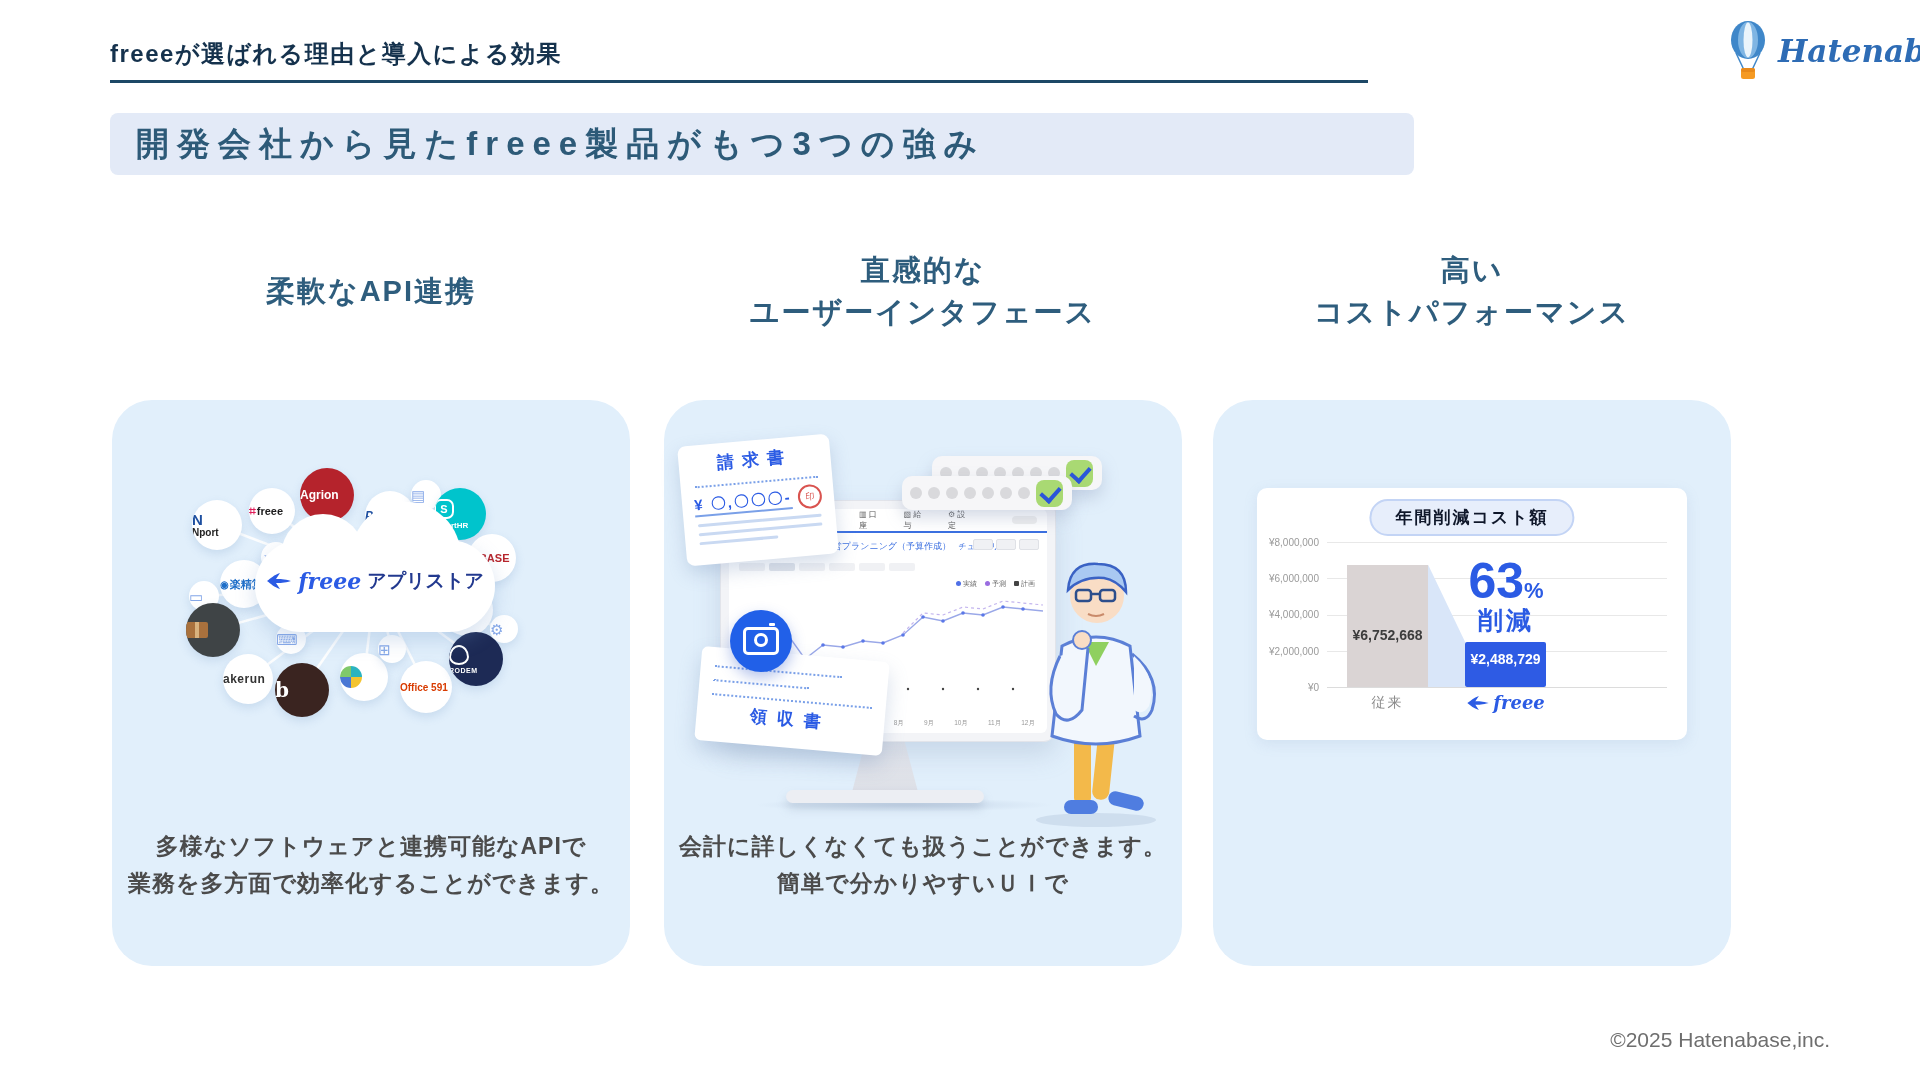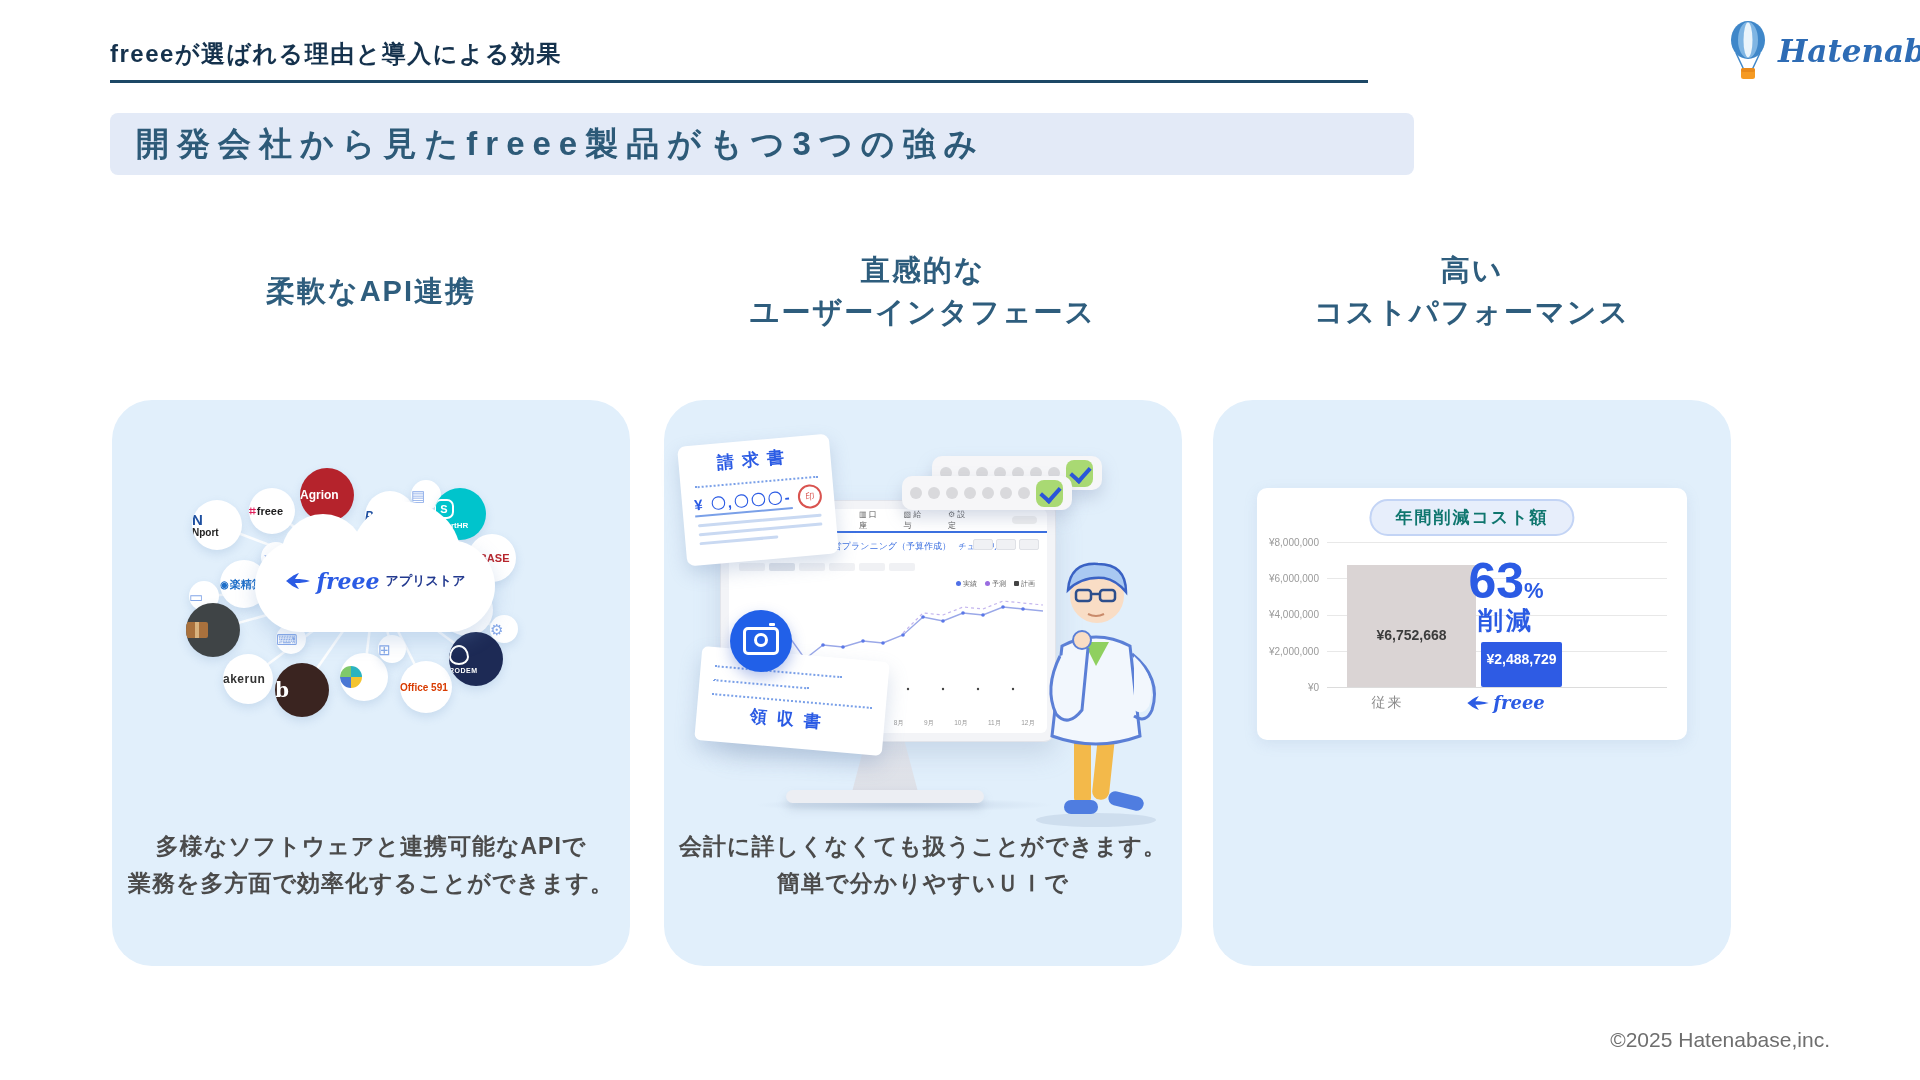--- a/index.html
+++ b/index.html
@@ -49,21 +49,21 @@
   .n-sdrive .wheel{width:22px;height:22px;border-radius:50%;background:conic-gradient(#2bb3c0 0 90deg,#f4c430 90deg 180deg,#4a77d4 180deg 270deg,#7fc86a 270deg);}
   .n-o365{color:#d83b01;font-size:10px;font-weight:bold;}
   .n-rodem{background:#1d2a55;color:#fff;}
   .n-rodem .mark{width:16px;height:16px;border:2px solid #fff;border-radius:50% 50% 50% 50%/60% 60% 40% 40%;}
   .n-rodem .lbl{font-size:7px;font-weight:bold;letter-spacing:.5px;margin-top:2px;}
   .cloud{position:absolute;left:143px;top:140px;width:240px;height:92px;background:#fff;border-radius:56px;box-shadow:0 8px 20px rgba(110,150,200,.28);}
   .cloud::before{content:"";position:absolute;left:26px;top:-26px;width:84px;height:84px;background:#fff;border-radius:50%;}
   .cloud::after{content:"";position:absolute;right:34px;top:-38px;width:110px;height:110px;background:#fff;border-radius:50%;}
   .hub-label{position:absolute;left:143px;top:168px;width:240px;display:flex;align-items:center;justify-content:center;gap:6px;z-index:3;}
   .hub-brand{font-family:"DejaVu Serif",serif;font-style:italic;font-weight:bold;font-size:22px;color:#2b5be4;}
-  .hub-store{font-size:13px;font-weight:bold;color:#22398f;}
+  .hub-store{font-size:19px;font-weight:bold;color:#22398f;}
 
   
   .illus2{position:absolute;inset:0;height:430px;}
   .monitor{position:absolute;left:56px;top:100px;width:336px;height:242px;background:#f3f4f7;border:1px solid #e2e4ea;border-radius:12px;box-shadow:0 12px 26px rgba(140,160,190,.30);padding:8px;box-sizing:border-box;z-index:2;}
   .screen{width:100%;height:100%;background:#fff;border-radius:6px;position:relative;overflow:hidden;}
   .m-nav{display:flex;align-items:center;gap:20px;height:22px;padding:0 10px;font-size:8px;color:#555;border-bottom:2px solid #3b6fe0;}
   .m-nav .ic{color:#666;font-size:8px;margin-right:2px;}
   .m-nav .sp{flex:1;}
   .m-nav .pill{width:26px;height:8px;background:#eee;border-radius:4px;}
   .m-crumb{padding:7px 10px 2px;font-size:9px;color:#3b6fe0;white-space:nowrap;}
@@ -100,21 +100,21 @@
   .cam-body::after{content:"";position:absolute;right:1px;top:-7px;width:6px;height:3px;background:#fff;border-radius:1px;}
   .receipt{position:absolute;left:34px;top:254px;width:188px;height:94px;background:#fff;border-radius:6px;box-shadow:0 10px 20px rgba(120,145,185,.30);transform:rotate(5deg);z-index:4;padding:10px 14px;box-sizing:border-box;}
   .rc-dots{height:8px;border-bottom:2px dotted #7aa0e8;margin-bottom:4px;}
   .rc-dots.w60{width:60%;} .rc-dots.w80{width:80%;}
   .rc-title{text-align:center;color:#2b5be4;font-size:17px;font-weight:bold;letter-spacing:10px;margin-top:6px;}
   .person{position:absolute;left:352px;top:128px;z-index:6;}
   .m-shadow{position:absolute;left:90px;top:398px;width:300px;height:14px;background:radial-gradient(ellipse at center,rgba(150,170,200,.35),rgba(150,170,200,0) 70%);border-radius:50%;}
 
   
   .panel{position:absolute;left:44px;top:88px;width:430px;height:252px;background:#fff;border-radius:10px;box-shadow:0 4px 14px rgba(120,150,190,.15);}
-  .badge{position:absolute;left:50%;transform:translateX(-50%);top:11px;padding:5px 24px;border-radius:999px;background:#e7eefb;border:2px solid #c3d4f5;color:#0f766e;font-size:17px;font-weight:bold;letter-spacing:2px;white-space:nowrap;}
+  .badge{position:absolute;left:50%;transform:translateX(-50%);top:11px;padding:5px 24px;border-radius:999px;background:#e7eefb;border:2px solid #c3d4f5;color:#0f172a;font-size:17px;font-weight:bold;letter-spacing:2px;white-space:nowrap;}
   .ytick{position:absolute;left:0;width:62px;text-align:right;font-size:10px;color:#9a9a9a;}
   .plot{position:absolute;left:70px;top:54px;width:340px;height:145px;}
   .gridline{position:absolute;left:0;right:0;height:1px;background:#e8e8e8;}
   .gridline.base{background:#dcdcdc;}
   .bar{position:absolute;bottom:0;}
   .bar-gray{left:20px;width:81px;background:#dad4d4;}
   .bar-blue{left:138px;width:81px;background:#2e5be4;border-radius:2px;}
   .bar-label-gray{position:absolute;left:0;width:100%;bottom:44px;text-align:center;color:#3c3c3c;font-size:14px;font-weight:bold;}
   .bar-label-blue{position:absolute;left:0;width:100%;top:9px;text-align:center;color:#fff;font-size:14px;font-weight:bold;}
   .trap{position:absolute;left:101px;width:37px;background:#d9e6f9;}
@@ -438,24 +438,24 @@
     <div class="ytick" style="top:121px">¥4,000,000</div>
     <div class="ytick" style="top:158px">¥2,000,000</div>
     <div class="ytick" style="top:194px">¥0</div>
     <div class="plot">
       <div class="gridline" style="top:0"></div>
       <div class="gridline" style="top:25%"></div>
       <div class="gridline" style="top:50%"></div>
       <div class="gridline" style="top:75%"></div>
       <div class="gridline base" style="top:100%"></div>
       <div class="trap" style="top: 15.5916%; height: 84.4083%; clip-path: polygon(0px 0px, 100% 63.1%, 100% 100%, 0px 100%);"></div>
-      <div class="bar bar-gray" style="height: 84.4083%; padding-left: 48px;">
+      <div class="bar bar-gray" style="height: 84.4083%;">
         <div class="bar-label-gray">¥6,752,668</div>
       </div>
-      <div class="bar bar-blue" style="height: 31.1091%; margin-left: 16px;">
+      <div class="bar bar-blue" style="height: 31.1091%;">
         <div class="bar-label-blue">¥2,488,729</div>
       </div>
       <div class="anno">
         <span class="num">63</span><span class="unit">%</span>
         <div class="lbl">削減</div>
       </div>
     </div>
     <div class="xlab x1">従来</div>
     <div class="freee-logo">
       <svg width="24" height="16" viewBox="0 0 26 18">

